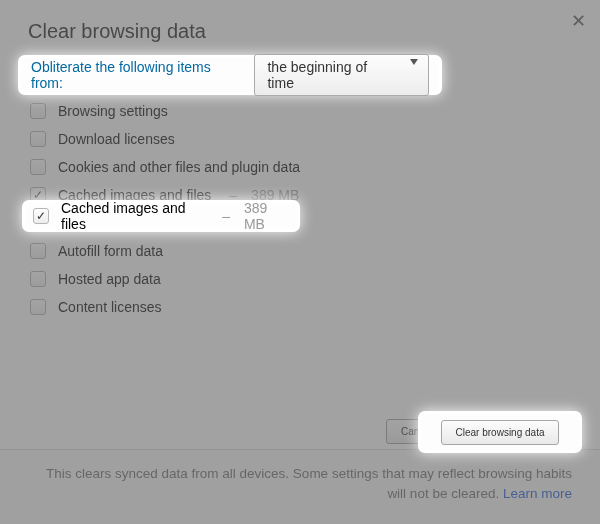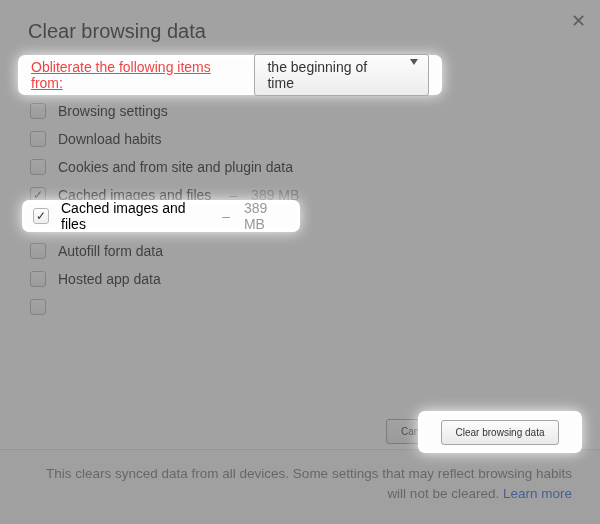--- a/index.html
+++ b/index.html
@@ -45,22 +45,21 @@
       cursor: pointer;
     }
     .prompt-row {
       display: flex;
       align-items: center;
       gap: 10px;
       margin-bottom: 16px;
     }
     .prompt-label {
       font-size: 14px;
-      color: #ef4444;
-      text-decoration: underline;
+      color: #0369a1;
     }
     .dropdown {
       display: inline-flex;
       align-items: flex-start;
       border: 1px solid #aaa;
       border-radius: 3px;
       padding: 4px 10px 4px 12px;
       background: linear-gradient(#fdfdfd, #ececec);
       font-size: 14px;
       color: #333;
@@ -194,25 +193,25 @@
     </span>
   </div>
 
   <div class="items">
     <label class="item-row">
       <span class="chk"></span>
       <span>Browsing settings</span>
     </label>
     <label class="item-row">
       <span class="chk"></span>
-      <span>Download habits</span>
-    </label>
-    <label class="item-row">
-      <span class="chk"></span>
-      <span>Cookies and from site and plugin data</span>
+      <span>Download licenses</span>
+    </label>
+    <label class="item-row">
+      <span class="chk"></span>
+      <span>Cookies and other files and plugin data</span>
     </label>
     <label class="item-row">
       <span class="chk checked"></span>
       <span>Cached images and files</span>
       <span class="dash">–</span>
       <span class="size">389 MB</span>
     </label>
     <label class="item-row">
       <span class="chk"></span>
       <span>Passwords</span>
@@ -220,20 +219,21 @@
     <label class="item-row">
       <span class="chk"></span>
       <span>Autofill form data</span>
     </label>
     <label class="item-row">
       <span class="chk"></span>
       <span>Hosted app data</span>
     </label>
     <label class="item-row">
       <span class="chk"></span>
+      <span>Content licenses</span>
     </label>
   </div>
 
   <div class="button-row">
     <button class="btn">Cancel</button>
     <button class="btn">Clear browsing data</button>
   </div>
 
   <div class="footer">
     <span>This clears synced data from all devices. Some settings that may reflect browsing habits will not be cleared.</span>

